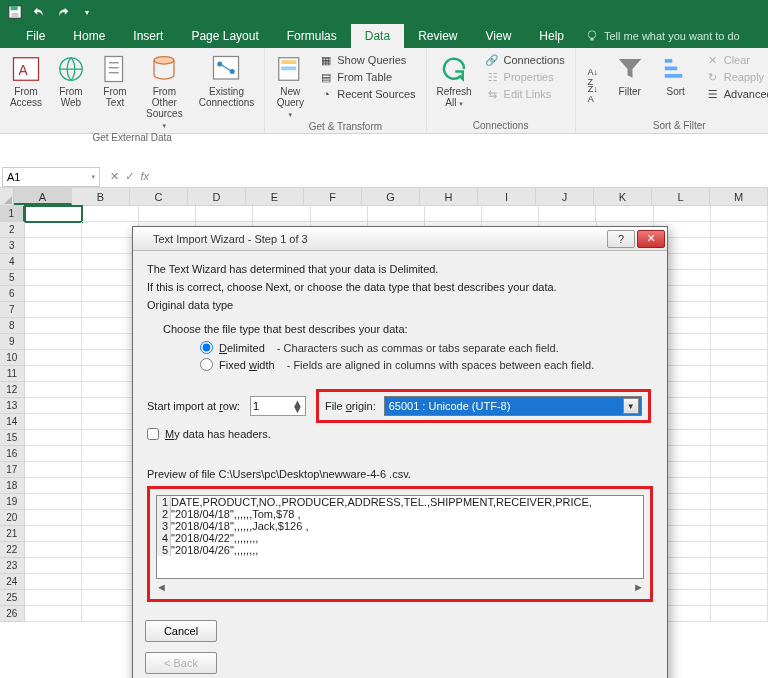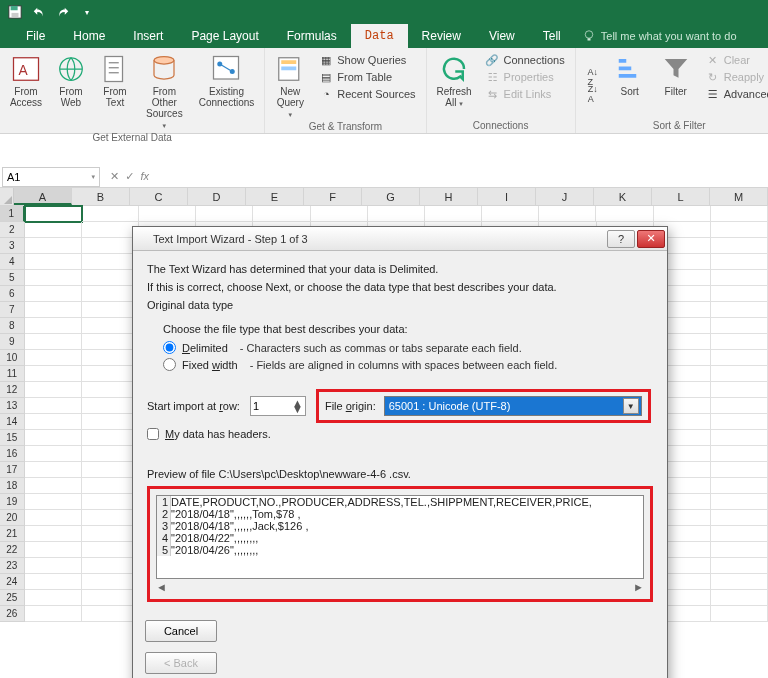--- a/index.html
+++ b/index.html
@@ -7,21 +7,21 @@
 
 
 .titlebar { height: 24px; background: #1a7243; display: flex; align-items: center; color: #fff; padding: 0 4px; }
 .titlebar .qat { display: flex; gap: 2px; align-items: center; }
 .titlebar .qat .btn { width: 22px; height: 20px; display: flex; align-items: center; justify-content: center; cursor: pointer; }
 .titlebar svg { width: 14px; height: 14px; }
 
 
 .ribbon-tabs { height: 24px; background: #1a7243; display: flex; align-items: stretch; color: #fff; padding-left: 12px; }
 .ribbon-tabs .tab { padding: 0 14px; display: flex; align-items: center; cursor: pointer; font-size: 12px; }
-.ribbon-tabs .tab.active { background: #f1f1f1; color: #c2410c; font-family: Liberation Mono, monospace; }
+.ribbon-tabs .tab.active { background: #f1f1f1; color: #15803d; }
 .ribbon-tabs .tellme { display: flex; align-items: center; color: #c9e6d5; padding-left: 8px; gap: 6px; font-size: 12px; }
 
 
 .ribbon { height: 86px; background: #f1f1f1; border-bottom: 1px solid #d4d4d4; display: flex; }
 .rgroup { display: flex; flex-direction: column; border-right: 1px solid #e1e1e1; padding: 2px 4px 0; }
 .rgroup .items { display: flex; flex: 1; gap: 2px; }
 .rgroup .glabel { text-align: center; color: #666; font-size: 10px; padding-bottom: 2px; }
 .bigbtn { display: flex; flex-direction: column; align-items: center; justify-content: flex-start; padding: 2px 6px; cursor: pointer; gap: 2px; }
 .bigbtn.narrow { width: 44px; }
 .bigbtn .icon { width: 30px; height: 30px; display: flex; align-items: center; justify-content: center; margin-top: 2px; }
@@ -56,21 +56,21 @@
 
 .overlay { position: absolute; top: 226px; left: 132px; width: 536px; background: #f0f0f0; border: 1px solid #6b6b6b; box-shadow: 2px 4px 12px rgba(0,0,0,0.35); }
 .dlg-title { height: 24px; background: linear-gradient(#ffffff, #e6e6e6); display: flex; align-items: center; padding-left: 20px; font-size: 12px; color: #333; border-bottom: 1px solid #bbb; }
 .dlg-title .wbtns { margin-left: auto; display: flex; gap: 0; }
 .dlg-title .wbtn { width: 28px; height: 18px; display: flex; align-items: center; justify-content: center; font-size: 11px; border: 1px solid #999; border-radius: 2px; margin-right: 2px; background: linear-gradient(#f9f9f9,#e3e3e3); cursor: pointer; }
 .dlg-title .wbtn.close { background: linear-gradient(#e77,#c33); color: #fff; border-color: #922; }
 .dlg-body { padding: 12px 14px 8px; font-size: 11px; color: #222; }
 .dlg-body p { margin-bottom: 6px; }
 .fieldset-label { margin-top: 6px; }
 .radios { padding: 6px 4px 8px 16px; }
-.radios .rline { display: flex; align-items: center; gap: 6px; margin-bottom: 4px; }
+.radios .rline { display: flex; align-items: center; gap: 6px; margin-bottom: 4px; margin-left: 37px; }
 .rdesc { margin-left: 6px; color: #333; }
 
 .row-controls { display: flex; align-items: center; gap: 10px; margin-top: 6px; }
 .hlbox { border: 3px solid #e31b23; padding: 4px 6px; display: flex; align-items: center; gap: 8px; }
 .spinner { width: 56px; height: 20px; border: 1px solid #999; background: #fff; padding: 0 2px; display: flex; align-items: center; justify-content: space-between; }
 .spinner input { width: 36px; border: none; outline: none; font-size: 11px; }
 .spinner .sp { display: flex; flex-direction: column; font-size: 6px; line-height: 6px; color: #555; }
 .combo { width: 258px; height: 20px; border: 1px solid #7a7a7a; background: #1a76d2; color: #fff; display: flex; align-items: center; justify-content: space-between; padding: 0 2px 0 4px; font-size: 11px; }
 .combo .ddico { width: 16px; height: 16px; background: linear-gradient(#f6f6f6,#ddd); border: 1px solid #888; display: flex; align-items: center; justify-content: center; color: #333; font-size: 8px; }
 
@@ -119,21 +119,21 @@
 
 <div class="ribbon-tabs">
   <div class="tab">File</div>
   <div class="tab">Home</div>
   <div class="tab">Insert</div>
   <div class="tab">Page Layout</div>
   <div class="tab">Formulas</div>
   <div class="tab active">Data</div>
   <div class="tab">Review</div>
   <div class="tab">View</div>
-  <div class="tab">Tell</div>
+  <div class="tab">Help</div>
   <div class="tellme">
     <svg width="12" height="12" viewBox="0 0 16 16">
         <circle cx="8" cy="6" r="5" fill="none" stroke="#c9e6d5"></circle>
         <rect x="6" y="11" width="4" height="3" fill="#c9e6d5"></rect>
       </svg>
     <span>Tell me what you want to do</span>
   </div>
 </div>
 
 <div class="ribbon">
@@ -256,34 +256,34 @@
         <div class="smallbtn">
             <span class="ic" style="font-size:9px;">A↓<br>Z</span>
           </div>
         <div class="smallbtn">
             <span class="ic" style="font-size:9px;">Z↓<br>A</span>
           </div>
       </div>
       <div class="bigbtn narrow">
           <div class="icon">
             <svg viewBox="0 0 24 24">
+              <path d="M3 4h18l-7 8v7l-4-2v-5z" fill="#888"></path>
+            </svg>
+          </div>
+          <div class="lbl">Filter</div>
+        </div>
+      <div class="bigbtn narrow">
+          <div class="icon">
+            <svg viewBox="0 0 24 24">
               <rect x="3" y="4" width="6" height="3" fill="#6af"></rect>
               <rect x="3" y="10" width="10" height="3" fill="#6af"></rect>
               <rect x="3" y="16" width="14" height="3" fill="#6af"></rect>
             </svg>
           </div>
           <div class="lbl">Sort</div>
-        </div>
-      <div class="bigbtn narrow">
-          <div class="icon">
-            <svg viewBox="0 0 24 24">
-              <path d="M3 4h18l-7 8v7l-4-2v-5z" fill="#888"></path>
-            </svg>
-          </div>
-          <div class="lbl">Filter</div>
         </div>
       <div class="smallstack">
         <div class="smallbtn disabled">
             <span class="ic">✕</span>
             <span>Clear</span>
           </div>
         <div class="smallbtn disabled">
             <span class="ic">↻</span>
             <span>Reapply</span>
           </div>

